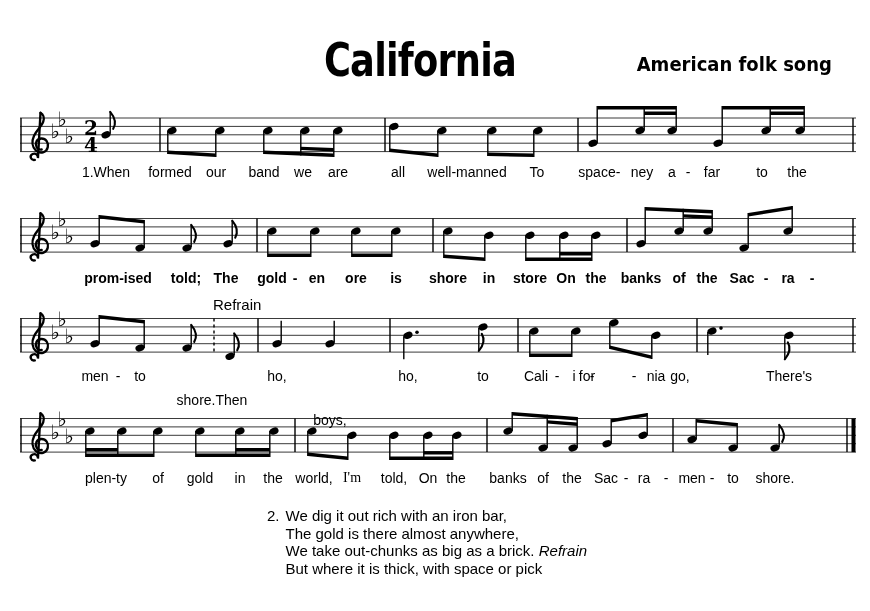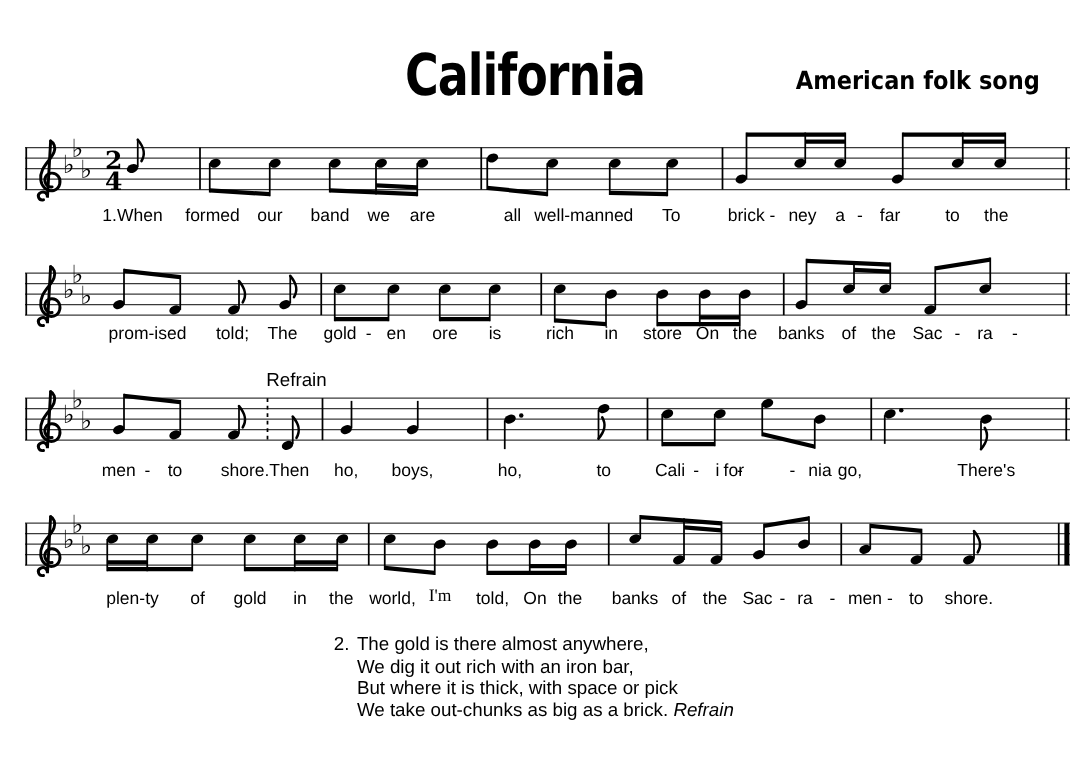--- a/index.html
+++ b/index.html
@@ -7,21 +7,21 @@
         font-family:"Liberation Sans",sans-serif;color:#000;}
   #title{position:absolute;left:0;top:2px;width:840px;text-align:center;
          font-family:"DejaVu Sans",sans-serif;font-weight:bold;font-size:46px;
          transform:scaleX(0.8);letter-spacing:-1px;}
   #attribution{position:absolute;right:38px;top:52px;
          font-family:"DejaVu Sans",sans-serif;font-weight:bold;font-size:20px;
          transform:scaleX(0.9);transform-origin:right;}
   #score{position:absolute;left:0;top:0;}
   .lyricrow{position:absolute;left:0;width:724px;height:18px;font-size:14px;}
   .syl{position:absolute;top:0;transform:translateX(-50%);white-space:nowrap;}
-  #lyrics-1{top:164px;} #lyrics-2{top:258px;} #lyrics-3{top:368px;} #lyrics-4{top:470px;}
+  #lyrics-1{top:164px;} #lyrics-2{top:270px;font-weight:bold;} #lyrics-3{top:368px;} #lyrics-4{top:470px;}
   #refrain-label{position:absolute;left:213px;top:296px;font-size:15px;}
   #verse{position:absolute;left:267px;top:507px;font-size:15px;line-height:17.5px;
          display:flex;gap:6px;}
   #verse em{font-style:italic;}
 </style>
 </head>
 <body>
 
 <div id="page">
   <h1 id="title">California</h1>
@@ -289,61 +289,61 @@
 
   <div id="refrain-label">Refrain</div>
 
   <div id="lyrics-1" class="lyricrow">
       <span class="syl" style="left: 106px;">1.When</span>
       <span class="syl" style="left: 170px;">formed</span>
       <span class="syl" style="left: 216px;">our</span>
       <span class="syl" style="left: 264px;">band</span>
       <span class="syl" style="left: 303px;">we</span>
       <span class="syl" style="left: 338px;">are</span>
-      <span class="syl" style="left: 410px;">all</span>
+      <span class="syl" style="left: 398px;">all</span>
       <span class="syl" style="left: 467px;">well-manned</span>
       <span class="syl" style="left: 537px;">To</span>
-      <span class="syl" style="left: 597px;">brick</span>
+      <span class="syl" style="left: 597px;">space</span>
       <span class="syl" style="left: 618px;">-</span>
       <span class="syl" style="left: 642px; text-align: center;">ney</span>
       <span class="syl" style="left: 672px;">a</span>
       <span class="syl" style="left: 688px;">-</span>
       <span class="syl" style="left: 712px; text-align: right;">far</span>
       <span class="syl" style="left: 762px;">to</span>
       <span class="syl" style="left: 797px;">the</span>
     </div>
   <div id="lyrics-2" class="lyricrow">
       <span class="syl" style="left: 118px;">prom-ised</span>
       <span class="syl" style="left: 186px;">told;</span>
       <span class="syl" style="left: 226px;">The</span>
       <span class="syl" style="left: 272px;">gold</span>
       <span class="syl" style="left: 295px;">-</span>
       <span class="syl" style="left: 317px;">en</span>
       <span class="syl" style="left: 356px;">ore</span>
       <span class="syl" style="left: 396px;">is</span>
-      <span class="syl" style="left: 448px;">rich</span>
+      <span class="syl" style="left: 448px;">shore</span>
       <span class="syl" style="left: 489px;">in</span>
       <span class="syl" style="left: 530px; text-align: right;">store</span>
       <span class="syl" style="left: 566px;">On</span>
       <span class="syl" style="left: 596px;">the</span>
       <span class="syl" style="left: 641px;">banks</span>
       <span class="syl" style="left: 679px;">of</span>
       <span class="syl" style="left: 707px;">the</span>
       <span class="syl" style="left: 742px;">Sac</span>
       <span class="syl" style="left: 766px;">-</span>
       <span class="syl" style="left: 788px;">ra</span>
       <span class="syl" style="left: 812px;">-</span>
     </div>
   <div id="lyrics-3" class="lyricrow">
       <span class="syl" style="left: 95px;">men</span>
       <span class="syl" style="left: 118px;">-</span>
       <span class="syl" style="left: 140px;">to</span>
-      <span class="syl" style="left: 212px;">shore.Then</span>
+      <span class="syl" style="left: 212px; margin-top: 24px;">shore.Then</span>
       <span class="syl" style="left: 277px;">ho,</span>
-      <span class="syl" style="left: 330px;">boys,</span>
+      <span class="syl" style="left: 330px; margin-top: 44px;">boys,</span>
       <span class="syl" style="left: 408px;">ho,</span>
       <span class="syl" style="left: 483px;">to</span>
       <span class="syl" style="left: 536px;">Cali</span>
       <span class="syl" style="left: 557px;">-</span>
       <span class="syl" style="left: 574px;">i</span>
       <span class="syl" style="left: 592px;">-</span>
       <span class="syl" style="left: 587px;">for</span>
       <span class="syl" style="left: 634px;">-</span>
       <span class="syl" style="left: 656px;">nia</span>
       <span class="syl" style="left: 668px; margin-left: 12px;">go,</span>
@@ -369,19 +369,19 @@
       <span class="syl" style="left: 666px;">-</span>
       <span class="syl" style="left: 692px;">men</span>
       <span class="syl" style="left: 712px;">-</span>
       <span class="syl" style="left: 733px;">to</span>
       <span class="syl" style="left: 775px;">shore.</span>
     </div>
 
   <div id="verse">
     <span>2.</span>
     <div>
+      <div>We dig it out rich with an iron bar,</div>
       <div>The gold is there almost anywhere,</div>
-      <div>We dig it out rich with an iron bar,</div>
+      <div><span>We take out-chunks as big as a brick.</span> <em>Refrain</em></div>
       <div>But where it is thick, with space or pick</div>
-      <div><span>We take out-chunks as big as a brick.</span> <em>Refrain</em></div>
     </div>
   </div>
 </div>
 
 </body></html>

